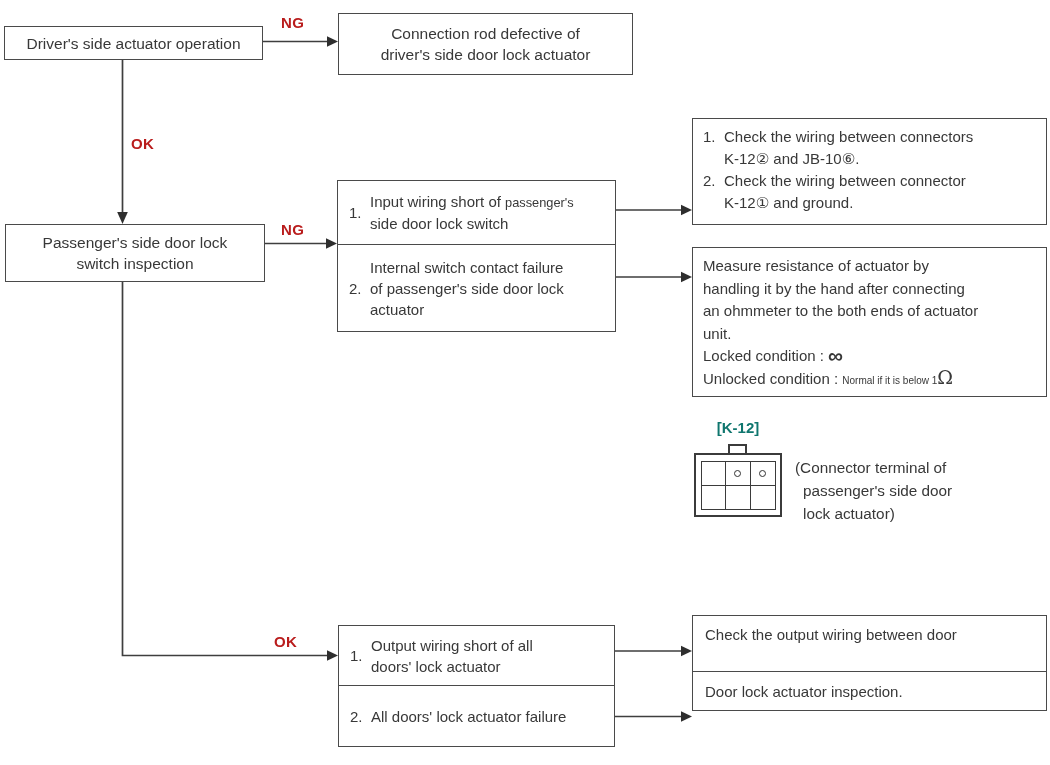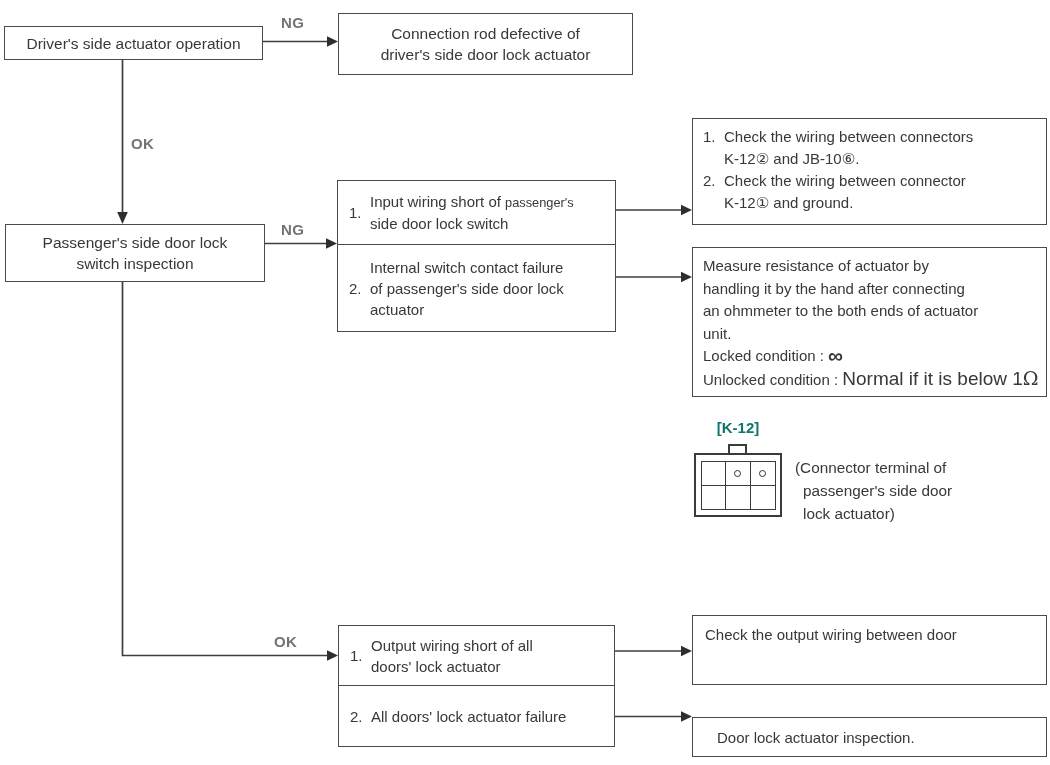--- a/index.html
+++ b/index.html
@@ -34,25 +34,25 @@
   }
   .cell-divider{border-top:1.6px solid #4a4a4a;}
   .num{width:21px;flex:0 0 21px;}
   .small{font-size:12.8px;}
   .pad-box{padding:7px 6px 0 10px;}
   .item{display:flex;}
   .lh22 div{line-height:22px;}
   .lh225 div{line-height:22.5px;}
   .label{
     position:absolute;
-    font-size:15px;font-weight:bold;color:#737373;
+    font-size:15px;font-weight:bold;color:#b91c1c;
     letter-spacing:.3px;
   }
   .inf{font-weight:bold;font-size:21px;line-height:0;vertical-align:-2px;}
-  .normal-small{font-size:19px;}
+  .normal-small{font-size:10px;}
   .omega{font-size:19px;font-family:"DejaVu Serif","Liberation Serif",serif;line-height:0;}
   
   .conn-label{position:absolute;left:694px;top:419px;width:88px;text-align:center;
     font-weight:bold;font-size:15px;color:#0f766e;}
   .conn-tab{position:absolute;left:728px;top:444px;width:19px;height:11px;
     border:2px solid #3b3b3b;background:#fff;box-sizing:border-box;}
   .conn-outer{position:absolute;left:694px;top:453px;width:88px;height:64px;
     border:2.5px solid #3b3b3b;background:#fff;box-sizing:border-box;}
   .conn-grid{position:absolute;left:701px;top:461px;width:75px;height:49px;
     border:1.5px solid #3b3b3b;box-sizing:border-box;
@@ -197,17 +197,17 @@
     <div class="cell cell-divider" style="flex:1;">
       <div class="num">2.</div>
       <div>All doors' lock actuator failure</div>
     </div>
   </div>
 
   <div class="box lh22" style="left:692px;top:615px;width:355px;height:70px;padding:8px 12px 0 12px;">
     <div>Check the output wiring between door</div>
   </div>
 
-  <div class="box" style="left:692px;top:717px;width:355px;height:40px;display:flex;align-items:center;padding-left:24px;">
+  <div class="box" style="left:692px;top:671px;width:355px;height:40px;display:flex;align-items:center;padding-left:12px;">
     <div>Door lock actuator inspection.</div>
   </div>
 
 </div>
 
 </body></html>

